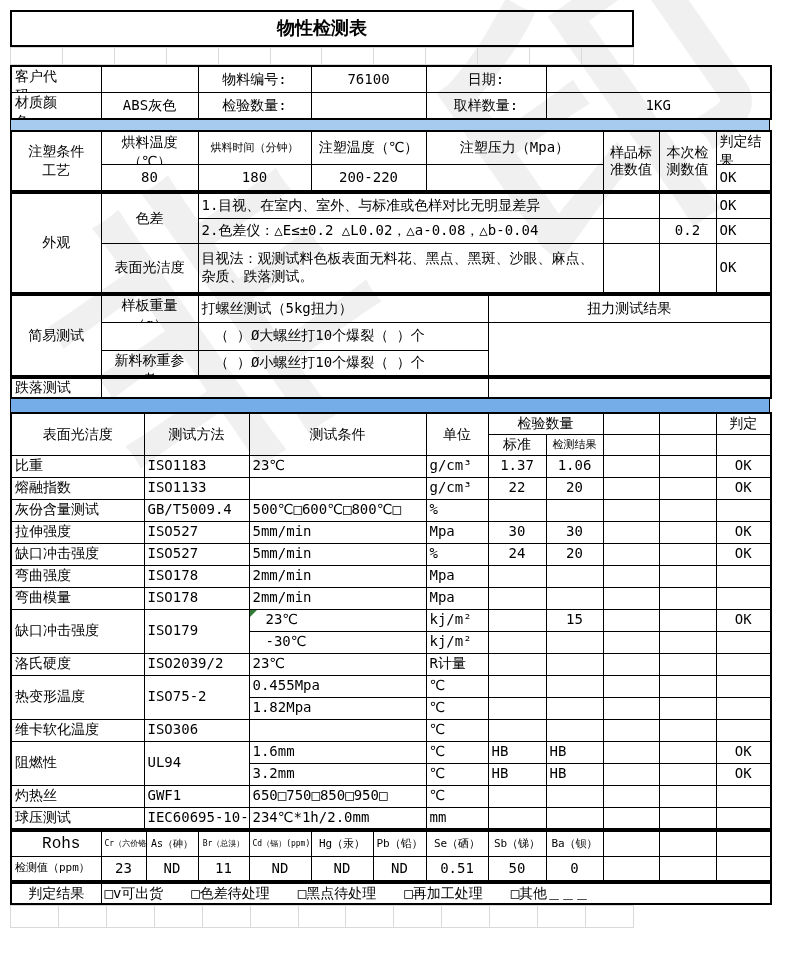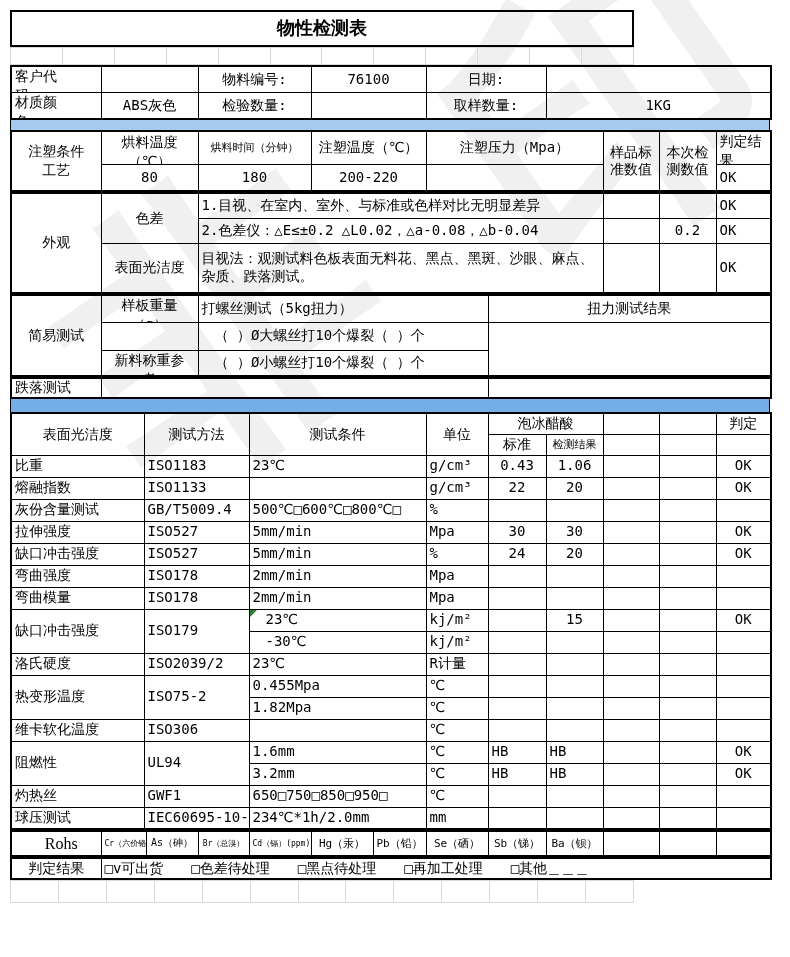--- a/index.html
+++ b/index.html
@@ -22,21 +22,21 @@
         vertical-align:top;line-height:19px;}
   .sub{font-size:11px;} .tiny{font-size:8px;} .sm{font-size:10px;}
   .title-row td{font-size:18px;font-weight:bold;height:33px;}
   table.faint td{border:1px solid #D9D9D9;height:16px;}
   table.faint{border:none;}
   .band{width:758px;border-left:1px solid #000;border-right:1px solid #000;}
   .rel{position:relative;}
   .tri{position:absolute;left:0;top:0;width:0;height:0;
        border-left:7px solid #2e7d32;border-bottom:7px solid transparent;}
   .indent{padding-left:16px;}
-  .rohs-big{font-size:16px;font-family:Liberation Serif, serif;padding-left:13px;}
+  .rohs-big{font-size:16px;font-family:Liberation Mono, monospace;padding-left:13px;}
 </style>
 </head>
 <body>
 
 <span class="wm" id="wm1">非</span>
 <span class="wm" id="wm2">印</span>
 
 <div class="wrap">
 
   <table class="hard">
@@ -217,39 +217,39 @@
         <col style="width:56px">
         <col style="width:57px">
         <col style="width:55px">
       </colgroup>
     <tbody>
         <tr style="height:21px">
       <td class="c" rowspan="2">表面光洁度</td>
       <td class="c" rowspan="2">测试方法</td>
       <td class="c" rowspan="2">测试条件</td>
       <td class="c" rowspan="2">单位</td>
-      <td class="c" colspan="2">泡冰醋酸</td>
+      <td class="c" colspan="2">检验数量</td>
       <td></td>
       <td></td>
       <td class="c">判定</td>
     </tr>
     <tr style="height:21px">
       <td class="c">标准</td>
       <td class="c sub">检测结果</td>
       <td></td>
       <td></td>
       <td></td>
     </tr>
 
     <tr style="height:22px">
       <td>比重</td>
       <td>ISO1183</td>
       <td>23℃</td>
       <td>g/cm³</td>
-      <td class="r">0.43</td>
+      <td class="r">1.37</td>
       <td class="r">1.06</td>
       <td></td>
           <td></td>
       <td class="c">OK</td>
     </tr>
     <tr style="height:22px">
       <td>熔融指数</td>
       <td>ISO1133</td>
       <td></td>
       <td>g/cm³</td>
@@ -447,20 +447,35 @@
       <td class="c tiny">Cd（镉）(ppm)</td>
       <td class="c sub">Hg（汞）</td>
       <td class="c sub">Pb（铅）</td>
       <td class="c sub">Se（硒）</td>
       <td class="c sub">Sb（锑）</td>
       <td class="c sub">Ba（钡）</td>
       <td></td>
           <td></td>
           <td></td>
     </tr>
+    <tr style="height:25px">
+      <td class="sub">检测值（ppm）</td>
+      <td class="c">23</td>
+      <td class="c">ND</td>
+      <td class="c">11</td>
+      <td class="c">ND</td>
+      <td class="c">ND</td>
+      <td class="c">ND</td>
+      <td class="c">0.51</td>
+      <td class="c">50</td>
+      <td class="c">0</td>
+      <td></td>
+          <td></td>
+          <td></td>
+    </tr>
   </tbody>
     </table>
 
   <table class="hard">
     <colgroup>
         <col style="width:90px">
         <col style="width:670px">
       </colgroup>
     <tbody>
         <tr style="height:21px">

